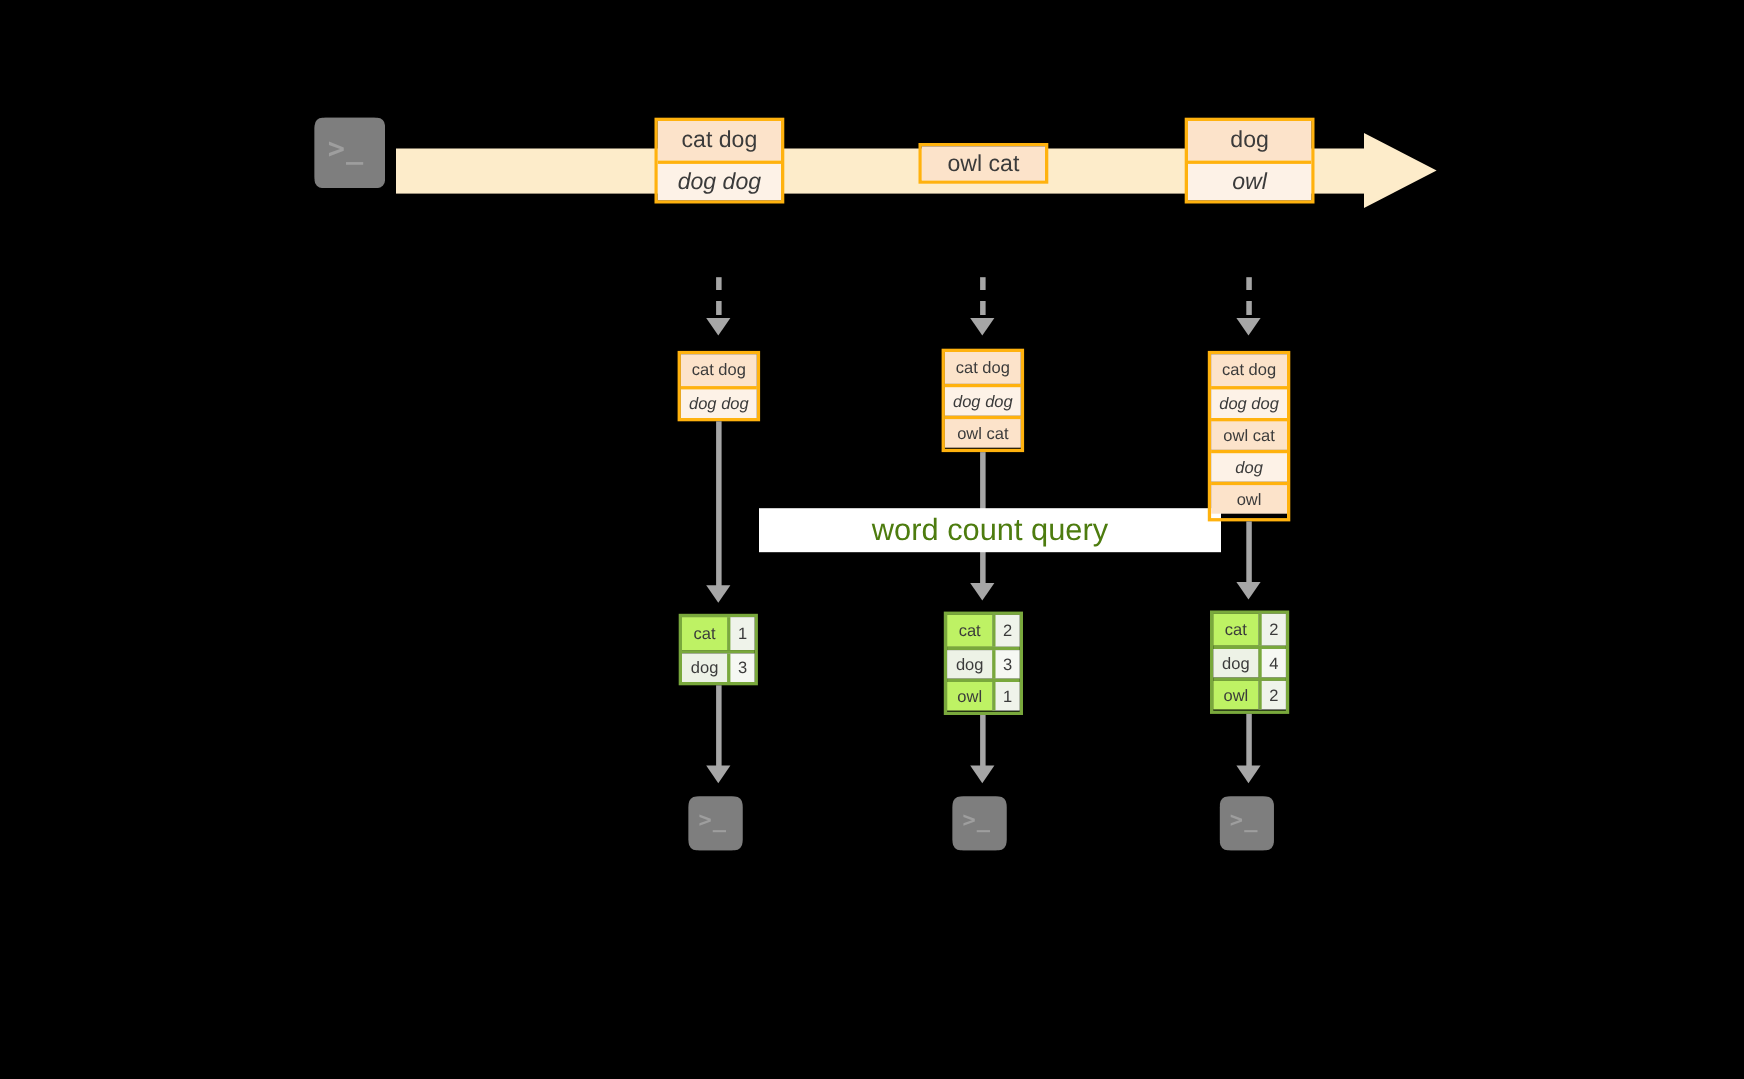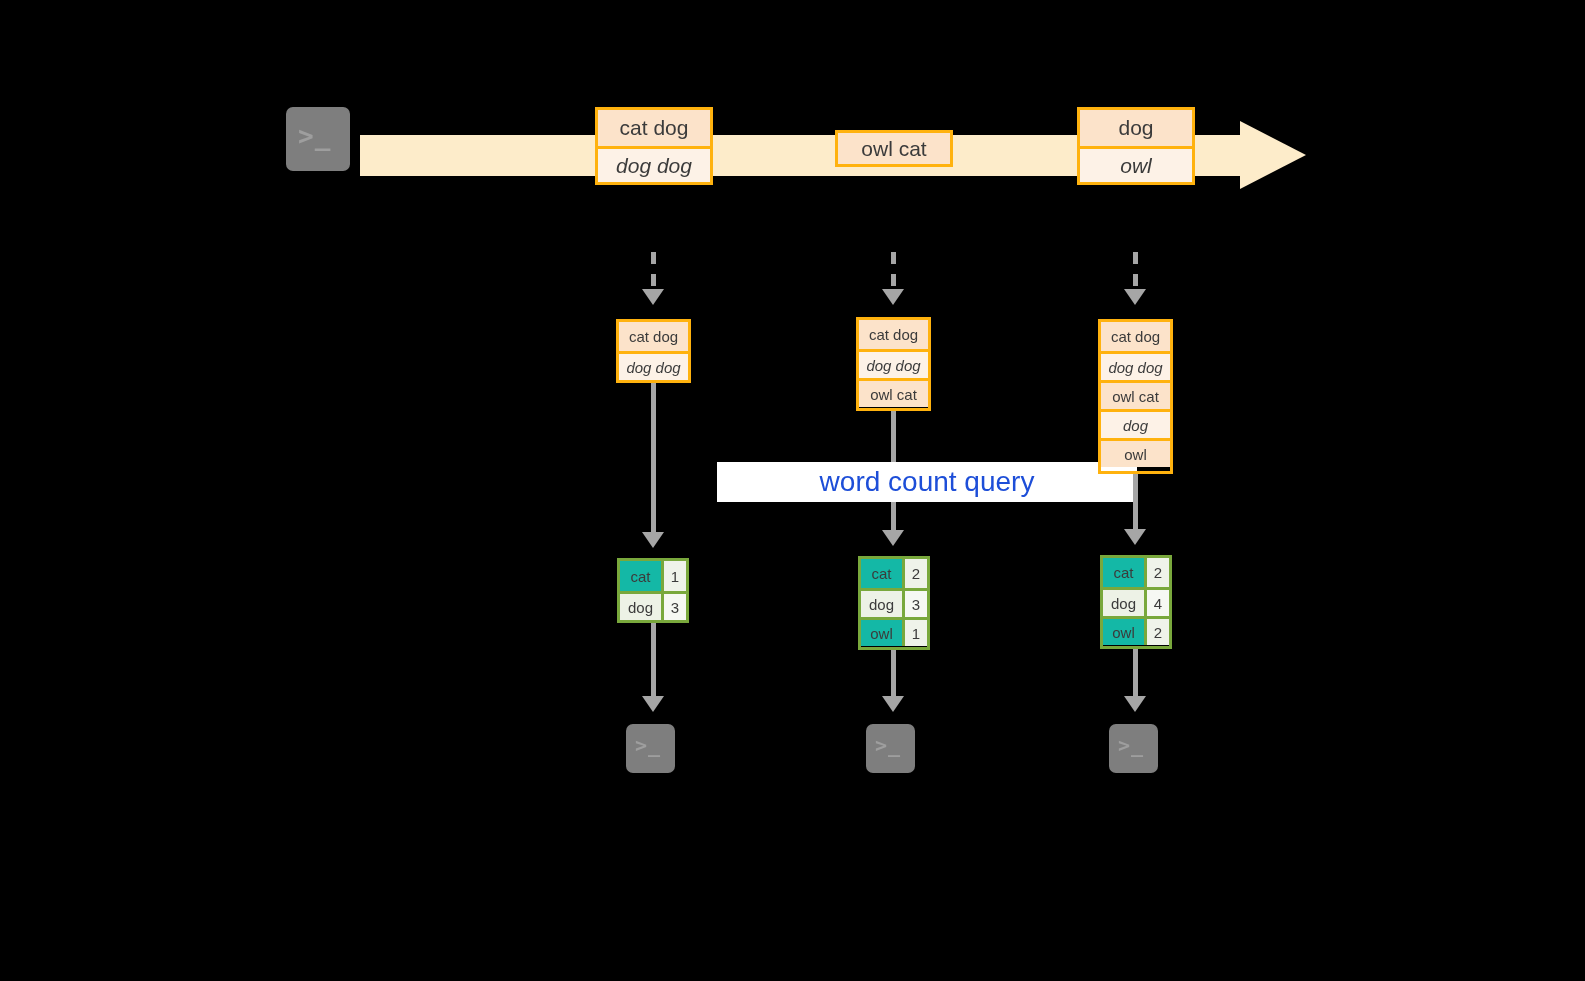--- a/index.html
+++ b/index.html
@@ -34,36 +34,36 @@
   .msgrow.light{background:#FDF2E7;font-style:italic;}
   .msgrow.sep{border-top:3px solid #FFB20E;}
 
   
   .kvtable{position:absolute;box-sizing:border-box;border:3px solid #79A83C;
            display:flex;flex-direction:column;}
   .kvrow{display:flex;box-sizing:border-box;}
   .kvrow+.kvrow{border-top:3px solid #79A83C;}
   .kvkey,.kvval{box-sizing:border-box;display:flex;align-items:center;
         justify-content:center;color:#3b3b3b;}
-  .kvkey{background:#14b8a6;}
+  .kvkey{background:#bef264;}
   .kvval{background:#EFF3EA;border-left:3px solid #79A83C;}
   .kvrow.alt .kvkey{background:#EDF2E6;}
   .kvrow.alt .kvval{background:#F6F8F3;}
 
   
   .vline{position:absolute;background:#A6A6A6;width:5px;}
   .vdash{position:absolute;width:5px;
       background:repeating-linear-gradient(to bottom,#A6A6A6 0 12px,transparent 12px 22px);}
   .vhead{position:absolute;width:0;height:0;
       border-left:11px solid transparent;border-right:11px solid transparent;
       border-top:16px solid #A6A6A6;}
 
   
   .labelbox{position:absolute;background:#FFFFFF;display:flex;
-            align-items:center;justify-content:center;color:#1d4ed8;margin-left:27px;}
+            align-items:center;justify-content:center;color:#4d7c0f;}
 </style>
 </head>
 <body>
 
 <div id="stage">
 
   <div class="band" style="left:360px;top:135px;width:880px;height:41px;"></div>
 
   <div class="arrowhead" style="left:1240px;top:121px;
               border-top:34px solid transparent;border-bottom:34px solid transparent;

